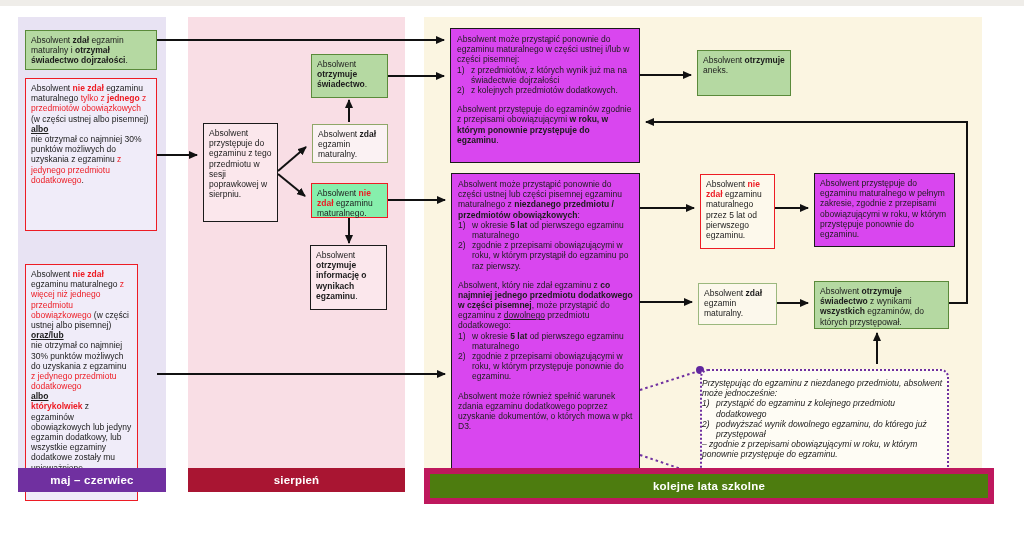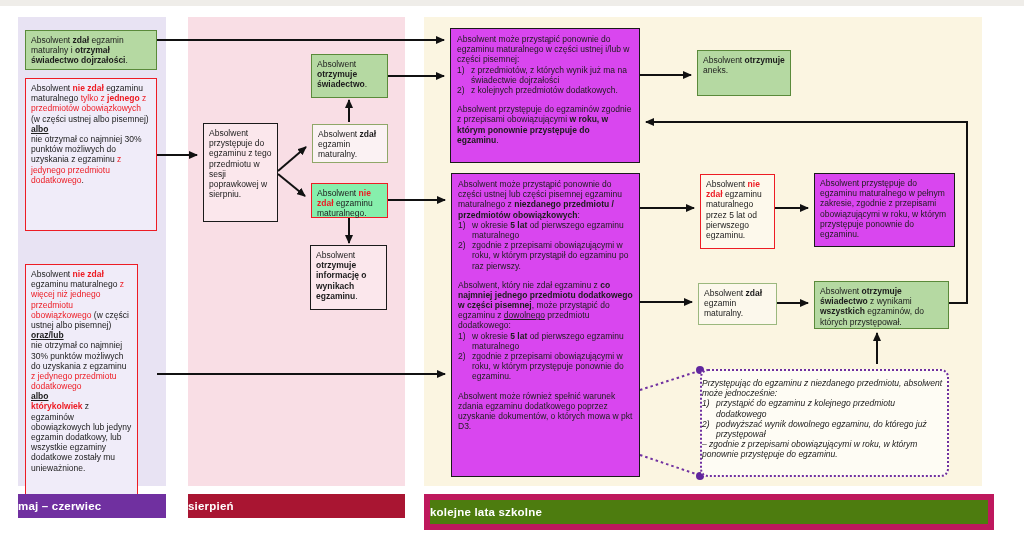--- a/index.html
+++ b/index.html
@@ -48,23 +48,23 @@
   .para{margin:0;}
   .gap{margin-top:9px;}
   .item{display:flex;}
   .num{flex:0 0 14px;}
   .ibody{flex:1;}
   .b{font-weight:bold;}
   .r{color:#ED1C24;}
   .u{text-decoration:underline;}
   .i{font-style:italic;}
 
-  .bar{position:absolute;top:494px;height:24px;z-index:2;color:#fff;
+  .bar{position:absolute;top:468px;height:24px;z-index:2;color:#fff;
        font-size:11.5px;font-weight:bold;letter-spacing:.2px;
-       display:flex;align-items:center;justify-content:flex-start;}
+       display:flex;align-items:center;justify-content:center;}
   .bar1{left:18px; width:148px;background:#7030A0;}
   .bar2{left:188px;width:217px;background:#A91532;}
   .bar3{left:424px;width:558px;background:#4d7c0f;border:6px solid #be185d;}
 </style>
 </head>
 <body>
 
 <div class="canvas">
 
   <div class="topstrip"></div>

